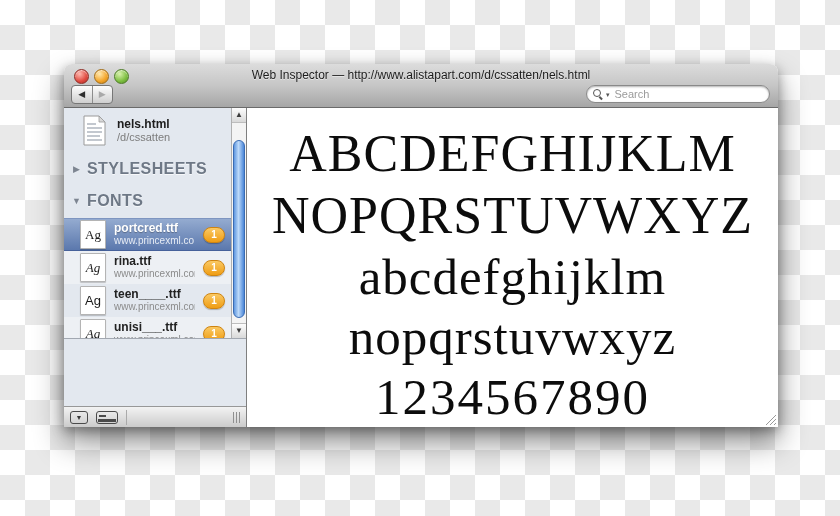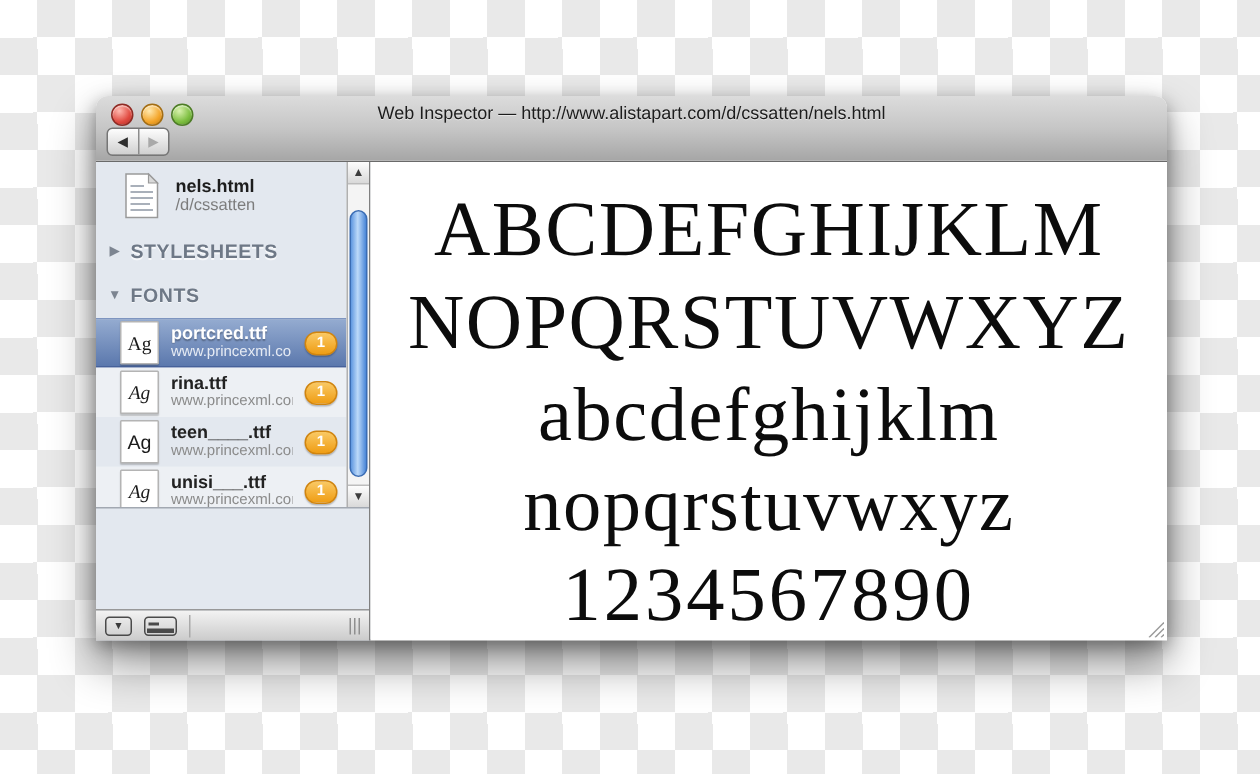--- a/index.html
+++ b/index.html
@@ -68,21 +68,21 @@
   }
   .side-scrollarea{position:absolute;left:0;top:0;right:15px;height:230px;overflow:hidden;}
 
   .file-header{display:flex;align-items:center;gap:10px;padding:7px 4px 6px 18px;}
   .doc-icon{width:25px;height:31px;flex:0 0 auto;}
   .file-name{font-size:12px;font-weight:bold;color:#1d1d1d;line-height:14px;}
   .file-path{font-size:11px;color:#7c7c7c;line-height:13px;}
 
   .section-row{display:flex;align-items:center;gap:6px;padding:8px 8px 6px 8px;cursor:default;}
   .tri{font-size:9px;color:#7d8591;width:9px;text-align:center;line-height:1;}
-  .section-label{font-size:13px;font-weight:bold;color:#6e7886;letter-spacing:.4px;text-shadow:0 1px 0 rgba(255,255,255,.7);}
+  .section-label{font-size:16px;font-weight:bold;color:#6e7886;letter-spacing:.4px;text-shadow:0 1px 0 rgba(255,255,255,.7);}
 
   .font-list{margin-top:2px;}
   .frow{
     height:33px;display:flex;align-items:center;gap:8px;padding-left:16px;padding-right:4px;
     position:relative;
   }
   .frow:nth-child(even){background:rgba(255,255,255,.35);}
   .frow.sel{
     background:linear-gradient(#94abd0,#5b78ad);
     border-top:1px solid #7e95c0;border-bottom:1px solid #46619a;height:31px;
@@ -178,20 +178,28 @@
 
       <div class="navbuttons">
         <div class="navbtn back">
           <span>◀</span>
         </div>
         <div class="navbtn fwd">
           <span>▶</span>
         </div>
       </div>
 
+      <div class="search">
+        <span class="mag">
+            <span class="lens"></span>
+            <span class="handle"></span>
+          </span>
+        <span class="search-caret">▾</span>
+        <input type="text" placeholder="Search" style="">
+      </div>
     </div>
 
     <div class="win-body">
 
       <div class="sidebar">
         <div class="side-scrollarea">
 
           <div class="file-header">
             <svg class="doc-icon" viewBox="0 0 25 31">
               <path d="M2 1 h15 l6 6 v23 h-21 z" fill="#ffffff" stroke="#9a9a9a" stroke-width="1"></path>

